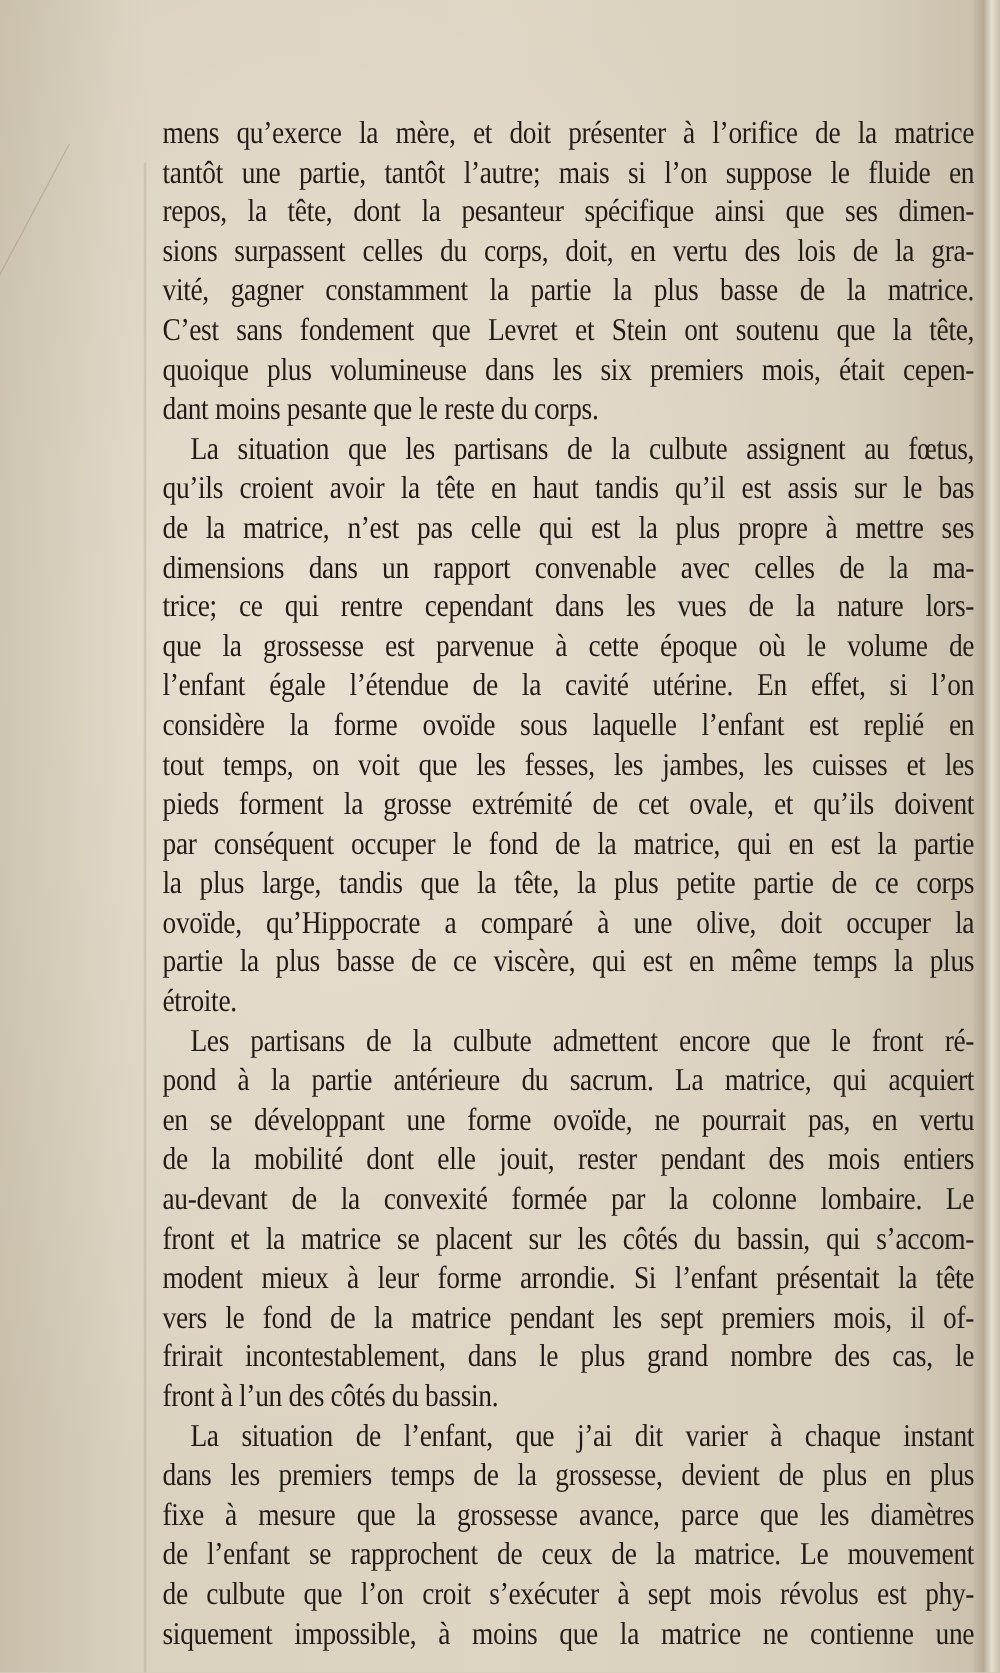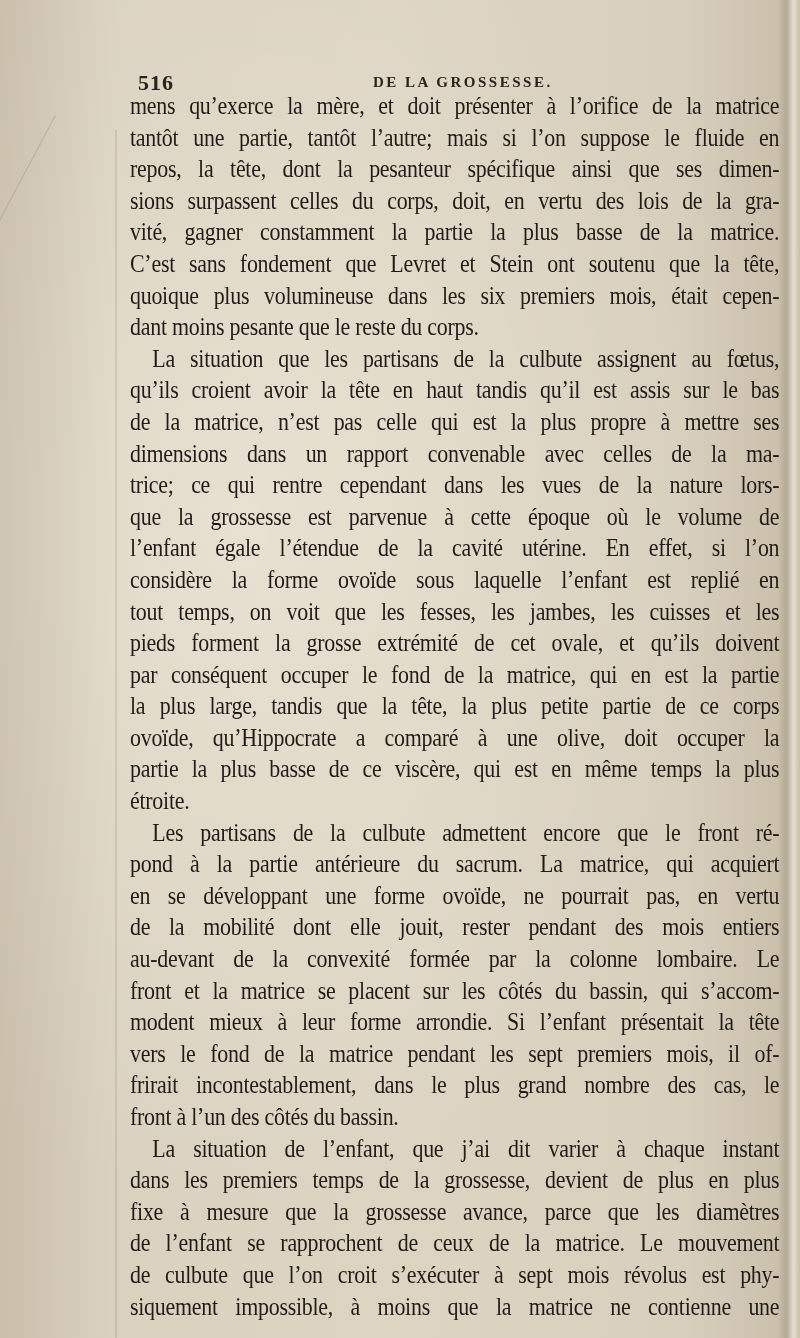--- a/index.html
+++ b/index.html
@@ -112,24 +112,20 @@
   </style>
 </head>
 <body>
 
 <div class="page">
   <div class="left-fold"></div>
   <div class="crease"></div>
   <div class="diag-crease"></div>
   <div class="right-edge"></div>
 
-  <div class="header">
-    <span class="page-number">516</span>
-    <span class="running-title">DE LA GROSSESSE.</span>
-  </div>
 
   <div class="body-text" id="body-text">
       <div class="line">mens qu’exerce la mère, et doit présenter à l’orifice de la matrice</div>
       <div class="line">tantôt une partie, tantôt l’autre; mais si l’on suppose le fluide en</div>
       <div class="line">repos, la tête, dont la pesanteur spécifique ainsi que ses dimen-</div>
       <div class="line">sions surpassent celles du corps, doit, en vertu des lois de la gra-</div>
       <div class="line">vité, gagner constamment la partie la plus basse de la matrice.</div>
       <div class="line">C’est sans fondement que Levret et Stein ont soutenu que la tête,</div>
       <div class="line">quoique plus volumineuse dans les six premiers mois, était cepen-</div>
       <div class="line last">dant moins pesante que le reste du corps.</div>

